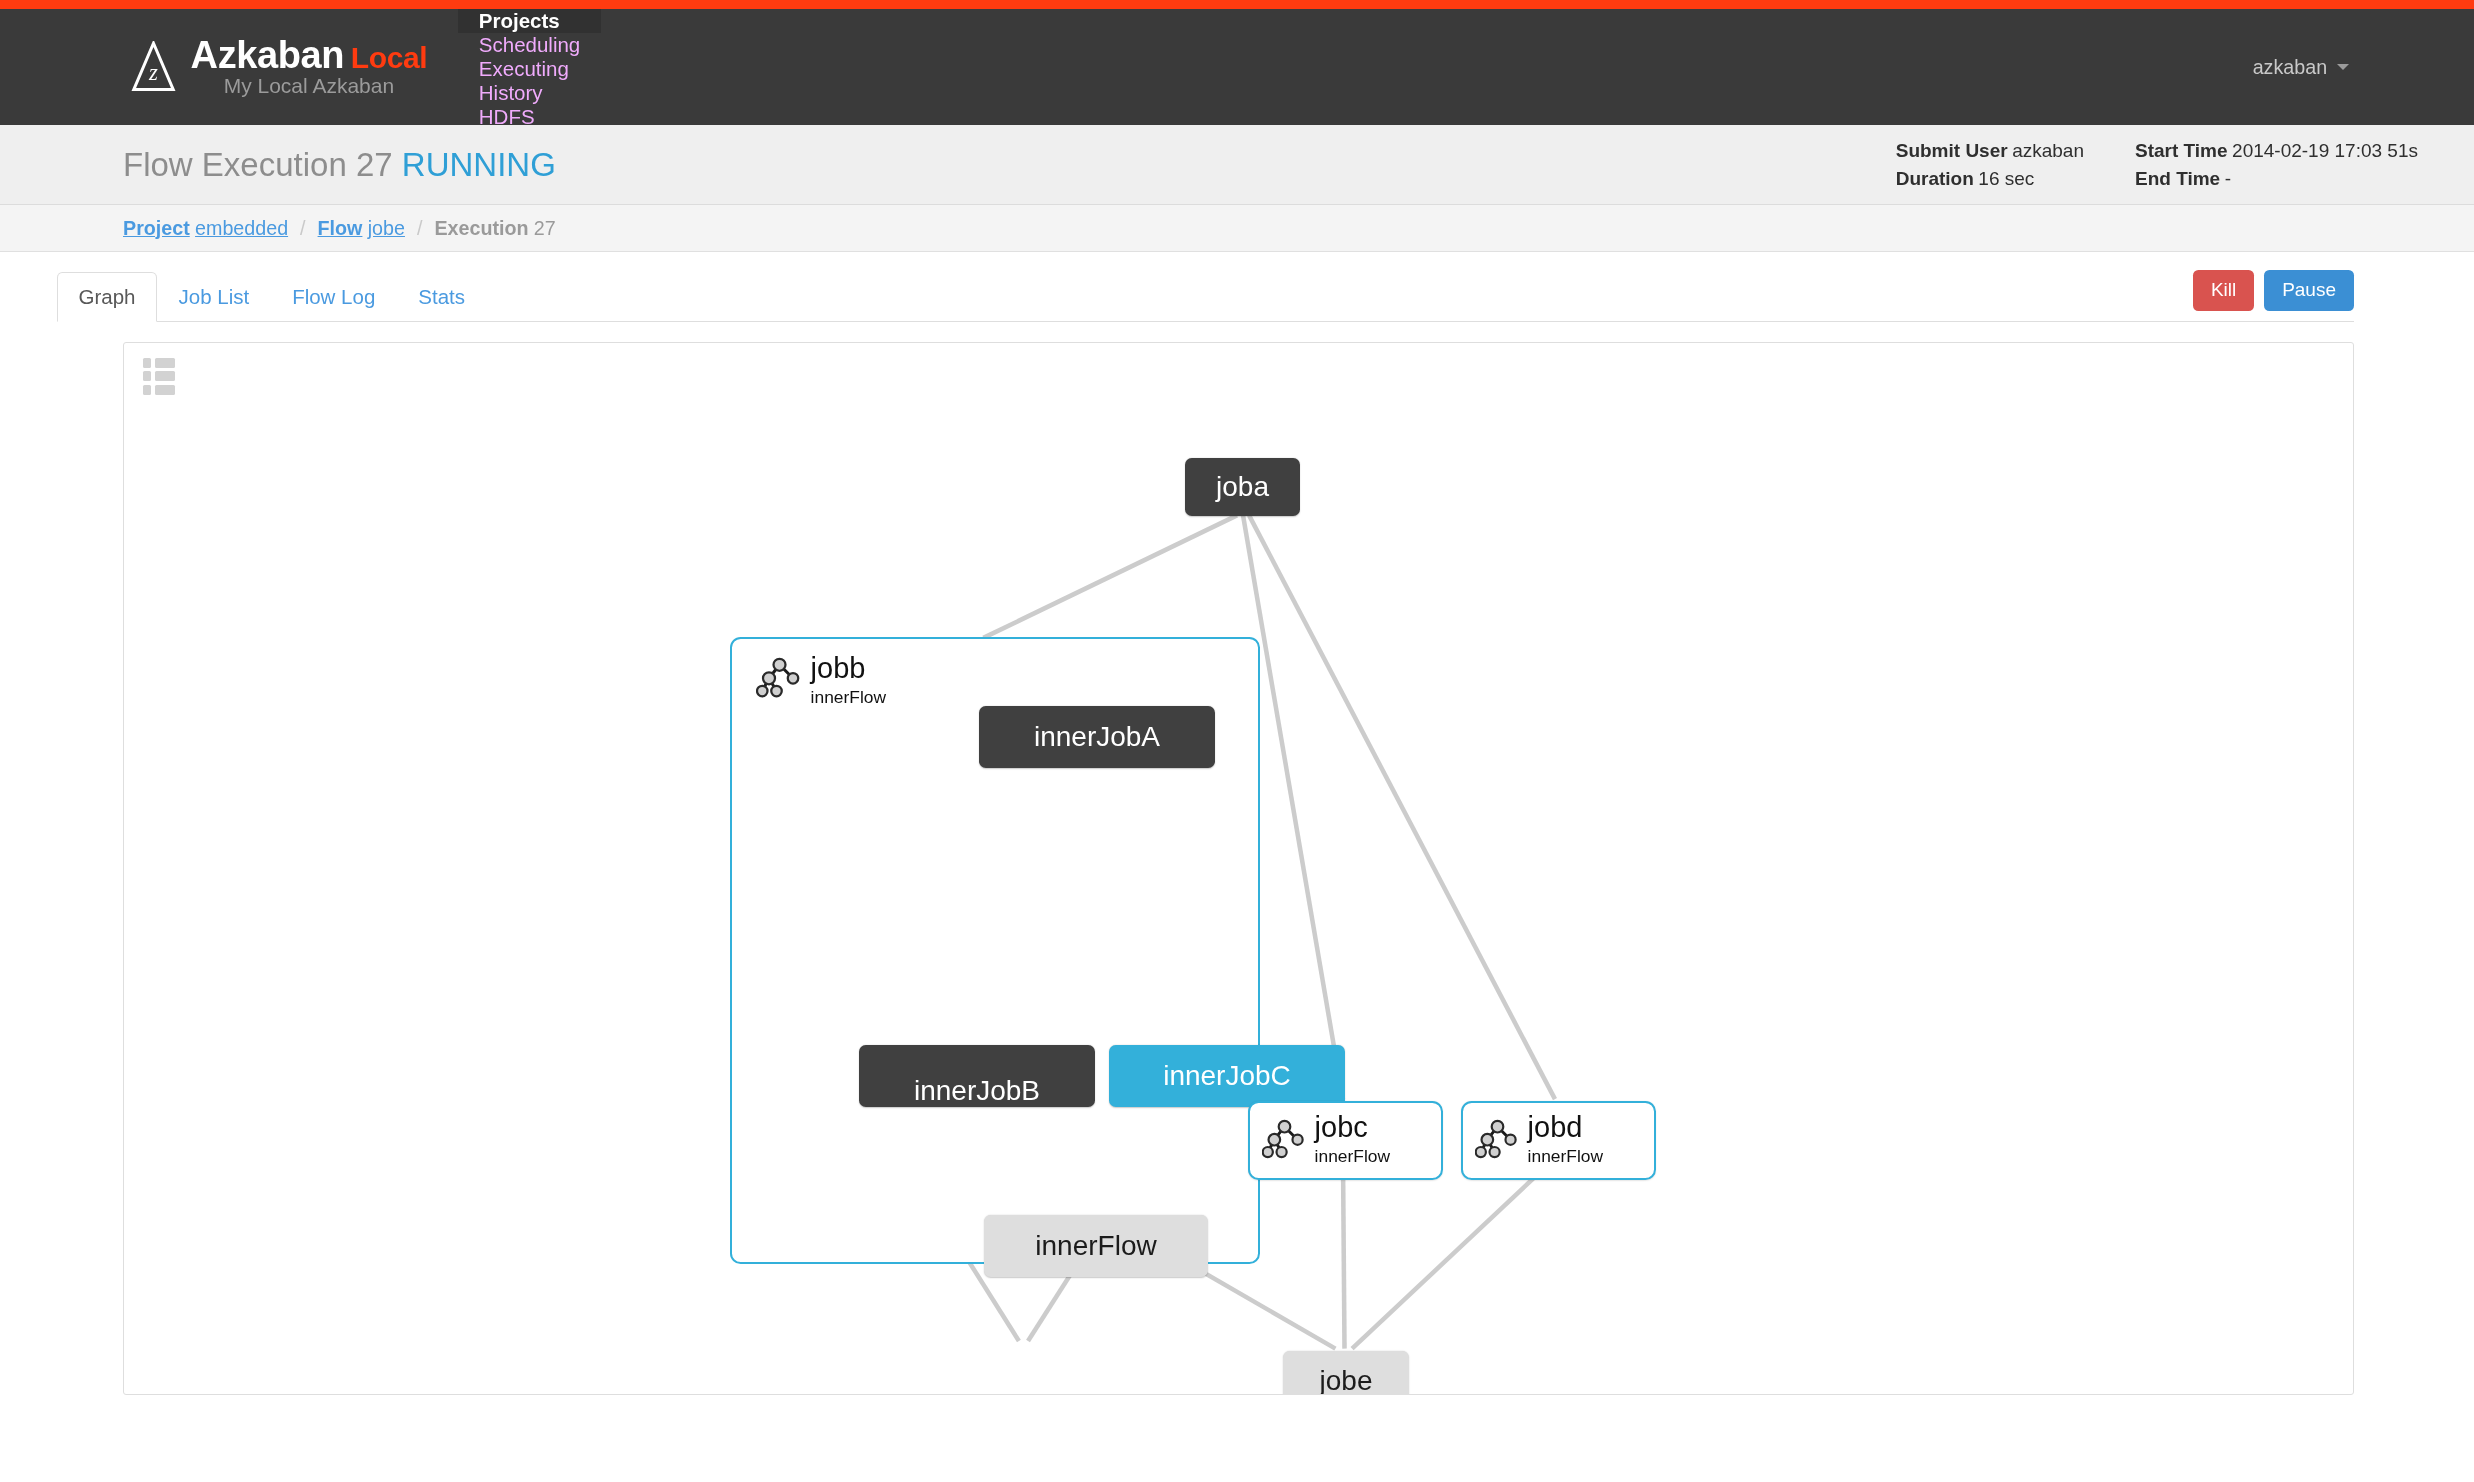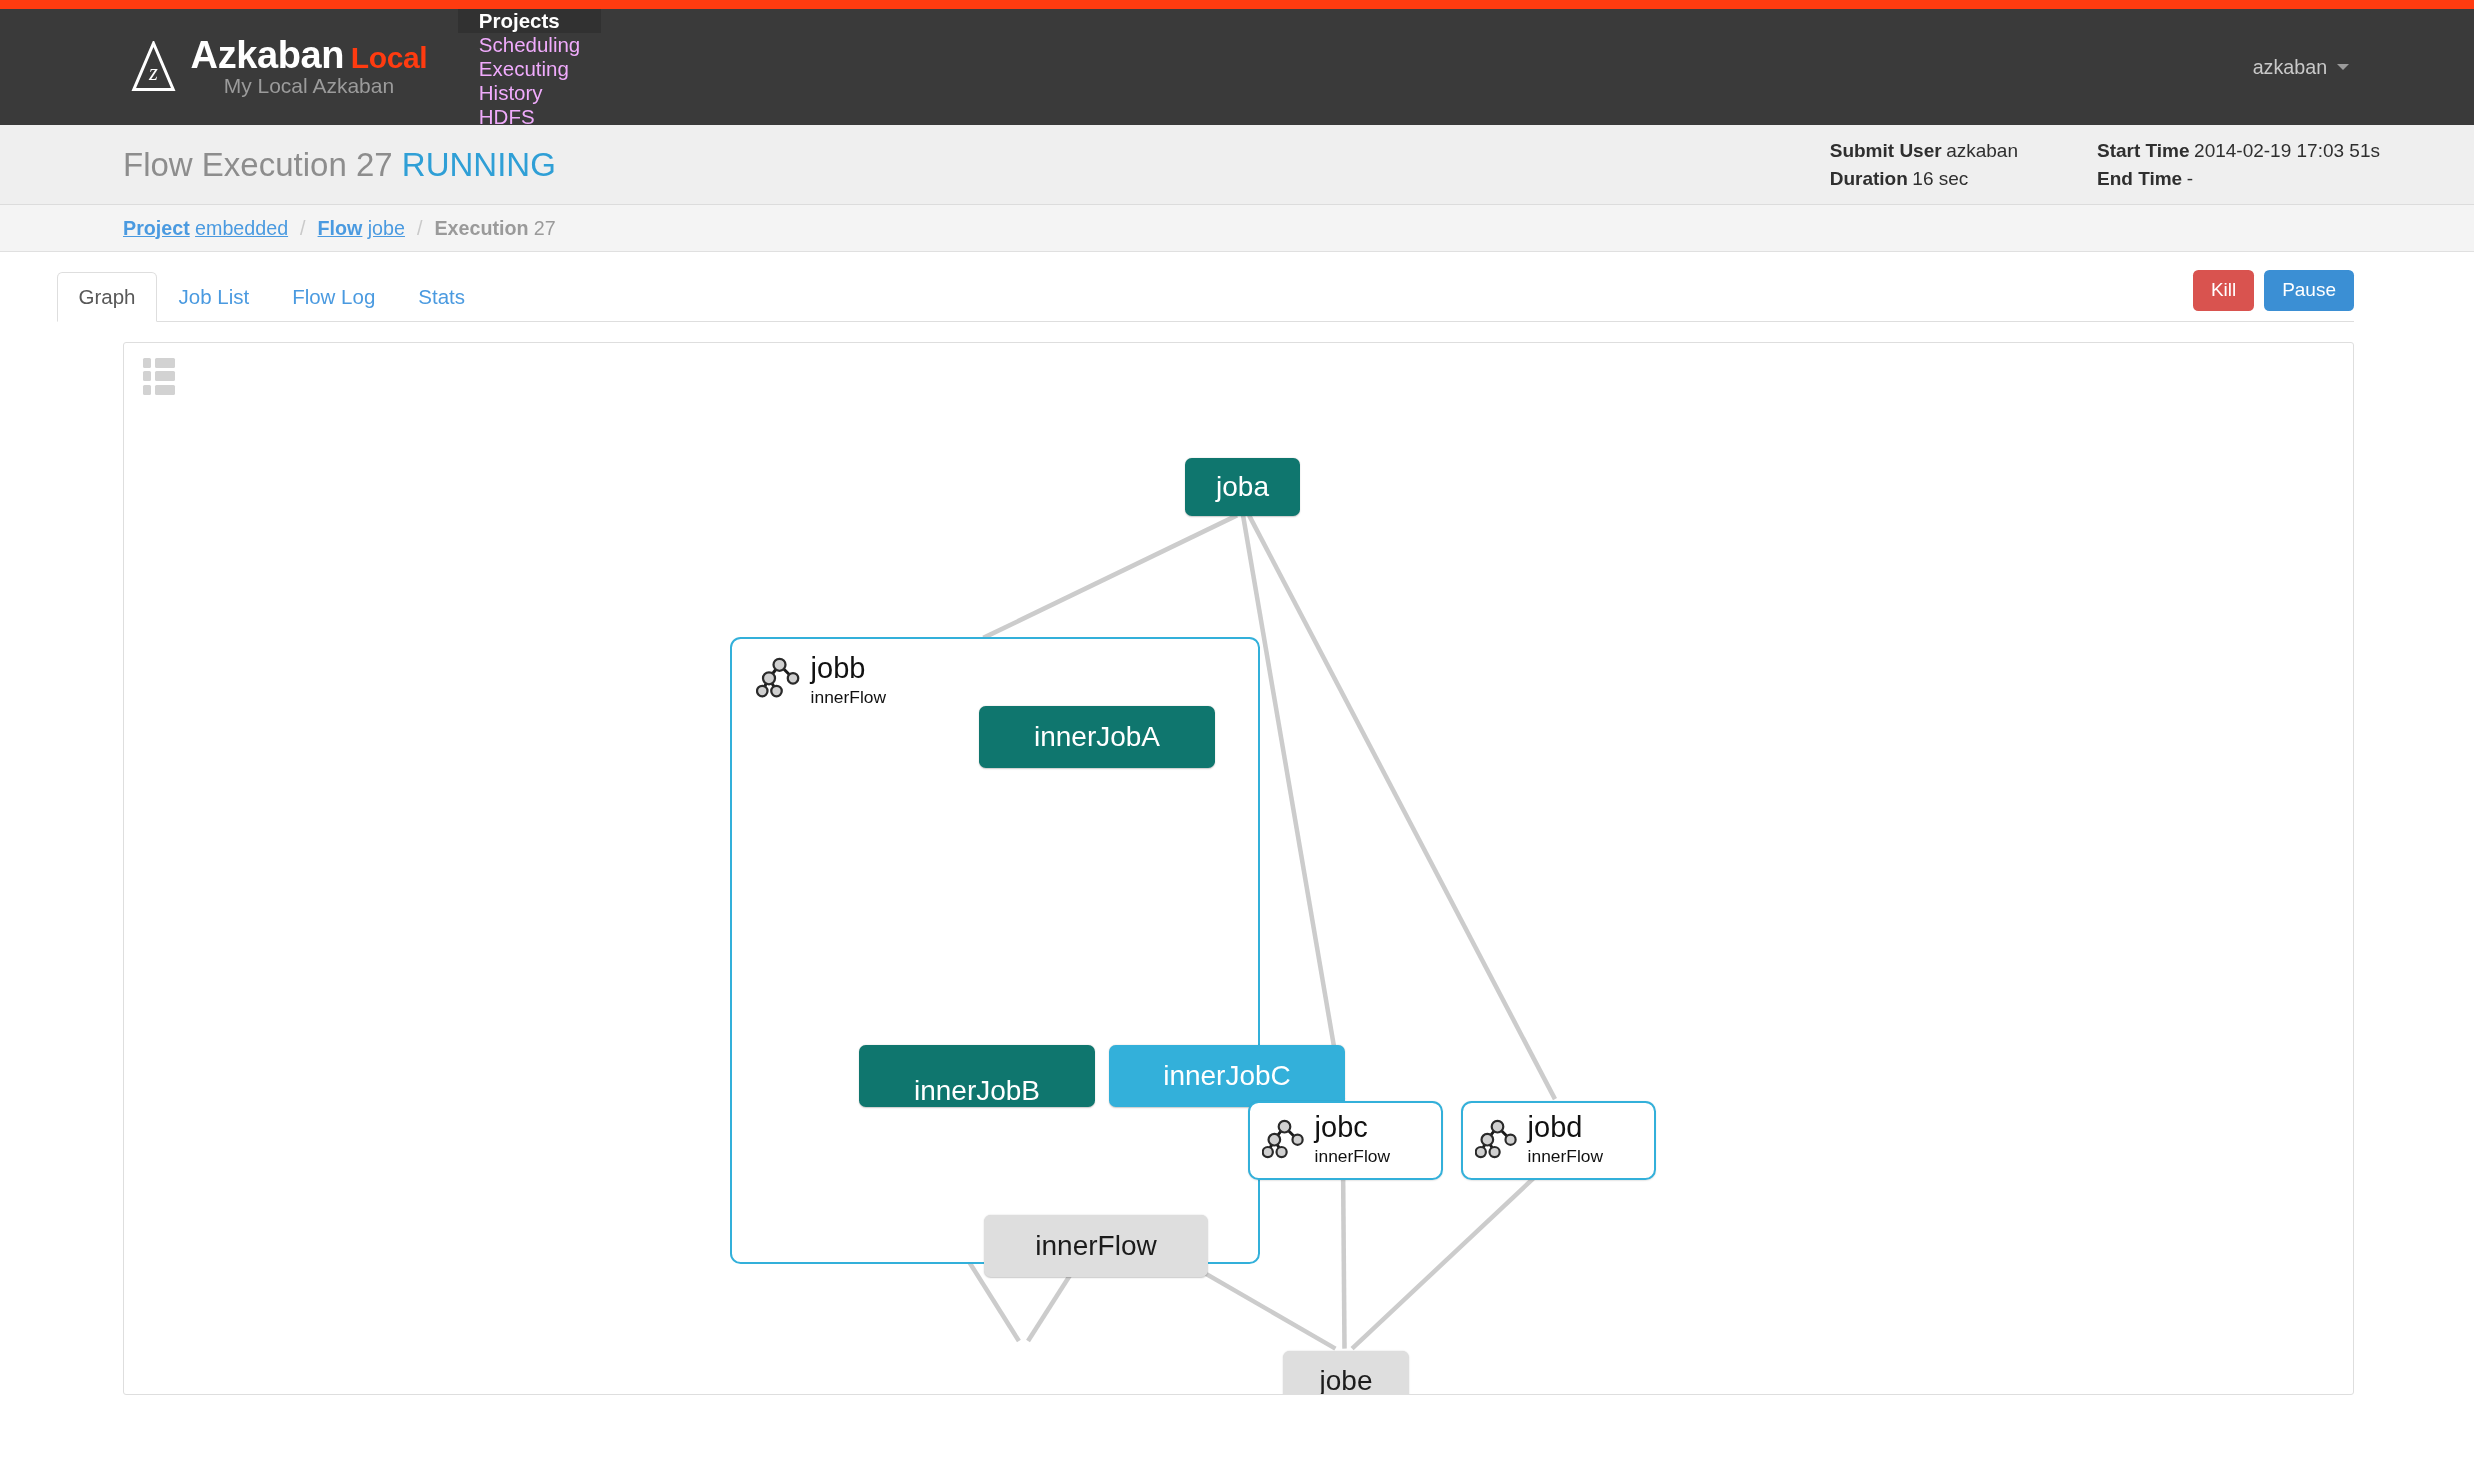--- a/index.html
+++ b/index.html
@@ -49,21 +49,21 @@
     border-top:6.8px solid #9b9b9b; display:inline-block; }
 
   
   .page-header {
     background:#efefef; border-bottom:0.8px solid #dcdcdc;
     height:80px; position:relative; display:flex; align-items:center;
   }
   .page-title { font-size:33px; color:#8d8d8d; padding-left:123px; font-weight:normal; white-space:nowrap; }
   .page-title .status-running { color:#2f9fd6; }
 
-  .header-meta { margin-left:auto; display:flex; padding-right:95px; gap:79px; }
+  .header-meta { margin-left:auto; display:flex; padding-right:57px; gap:51px; }
   .meta-col { display:flex; flex-direction:column; justify-content:center; gap:6px; }
   .meta-row { font-size:19px; color:#2f2f2f; white-space:nowrap; }
   .meta-row b { font-weight:bold; }
   .meta-row span { font-weight:normal; margin-left:4.5px; }
 
   
   .breadcrumb-bar {
     background:#f4f4f4; border-bottom:0.8px solid #e0e0e0;
     height:47px; display:flex; align-items:center; padding-left:123px;
   }
@@ -107,21 +107,21 @@
 
   .graph-svg { position:absolute; left:0; top:0; width:100%; height:100%; }
 
   
   .node {
     position:absolute; border-radius:6.8px; display:flex;
     align-items:center; justify-content:center;
     font-size:28px; color:#ffffff; white-space:nowrap;
     box-shadow:0 0.8px 1.5px rgba(0,0,0,0.22);
   }
-  .node.status-success { background:#0f766e; }
+  .node.status-success { background:#404040; }
   .node.status-running { background:#33b0da; }
   .node.status-ready   { background:#dedede; color:#1c1c1c; }
 
   
   .flow-box {
     position:absolute; border:2.3px solid #33b0da; border-radius:10.6px;
     background:#ffffff;
   }
   .flow-head { position:absolute; display:flex; align-items:flex-start; }
   .flow-head-text { display:flex; flex-direction:column; margin-left:7.6px; }

